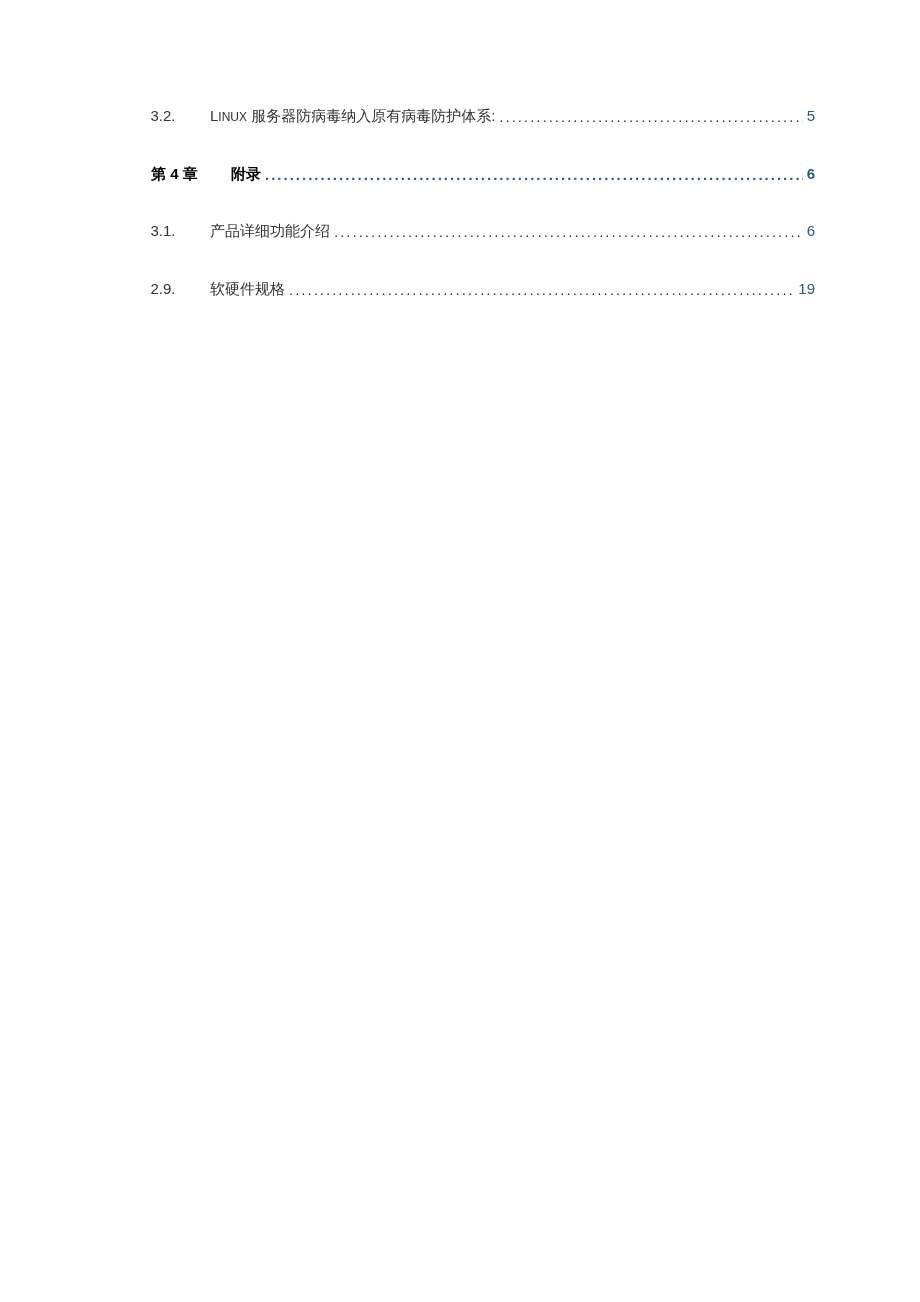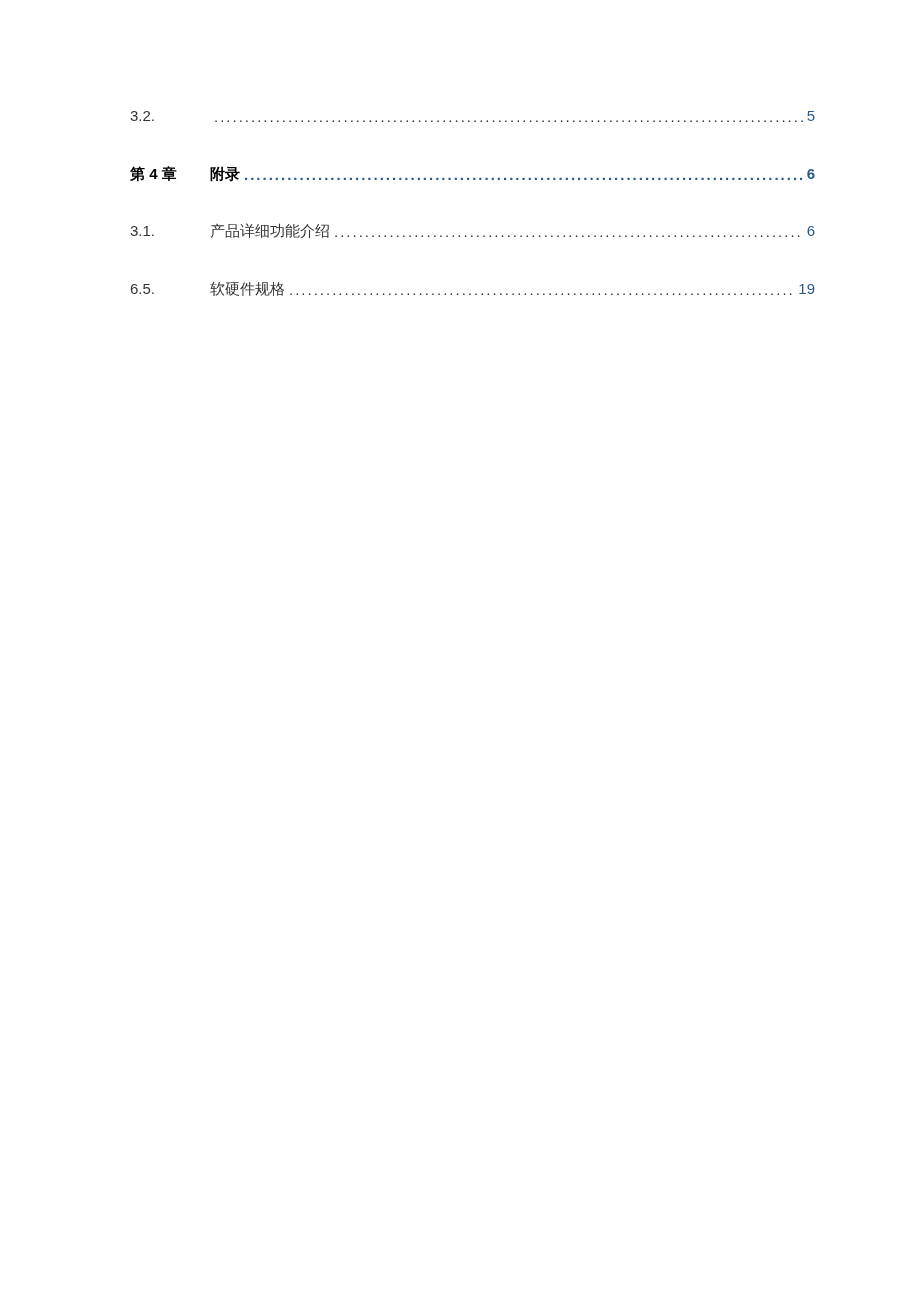--- a/index.html
+++ b/index.html
@@ -20,24 +20,25 @@
       display: flex;
       align-items: baseline;
       margin-bottom: 35px;
       font-size: 15px;
       color: #333333;
       line-height: 1.5;
     }
     .toc-entry.chapter {
       font-weight: bold;
       color: #000000;
+      margin-left: 21px;
     }
     .toc-number {
       flex-shrink: 0;
-      text-align: left;
+      text-align: center;
       padding-right: 14px;
     }
     .toc-entry .toc-number {
       width: 80px;
     }
     .toc-entry.chapter .toc-number {
       width: 80px;
       text-align: left;
       padding-right: 0;
     }
@@ -63,36 +64,37 @@
     }
     .toc-entry.chapter .toc-page {
       font-weight: bold;
     }
   </style>
 </head>
 <body>
 
 <div class="toc-entry">
   <span class="toc-number">3.2.</span>
+  <span class="toc-title"><span>L</span><span style="font-size:12px">INUX</span><span> 服务器防病毒纳入原有病毒防护体系:</span></span>
   <span class="toc-dots">........................................................................................................................................................................................................................</span>
   <span class="toc-page">5</span>
 </div>
 
 <div class="toc-entry chapter">
   <span class="toc-number">第 4 章</span>
   <span class="toc-title">附录</span>
   <span class="toc-dots">........................................................................................................................................................................................................................</span>
   <span class="toc-page">6</span>
 </div>
 
 <div class="toc-entry">
   <span class="toc-number">3.1.</span>
   <span class="toc-title">产品详细功能介绍</span>
   <span class="toc-dots">........................................................................................................................................................................................................................</span>
   <span class="toc-page">6</span>
 </div>
 
 <div class="toc-entry">
-  <span class="toc-number">6.5.</span>
+  <span class="toc-number">2.9.</span>
   <span class="toc-title">软硬件规格</span>
   <span class="toc-dots">........................................................................................................................................................................................................................</span>
   <span class="toc-page">19</span>
 </div>
 
 </body></html>

